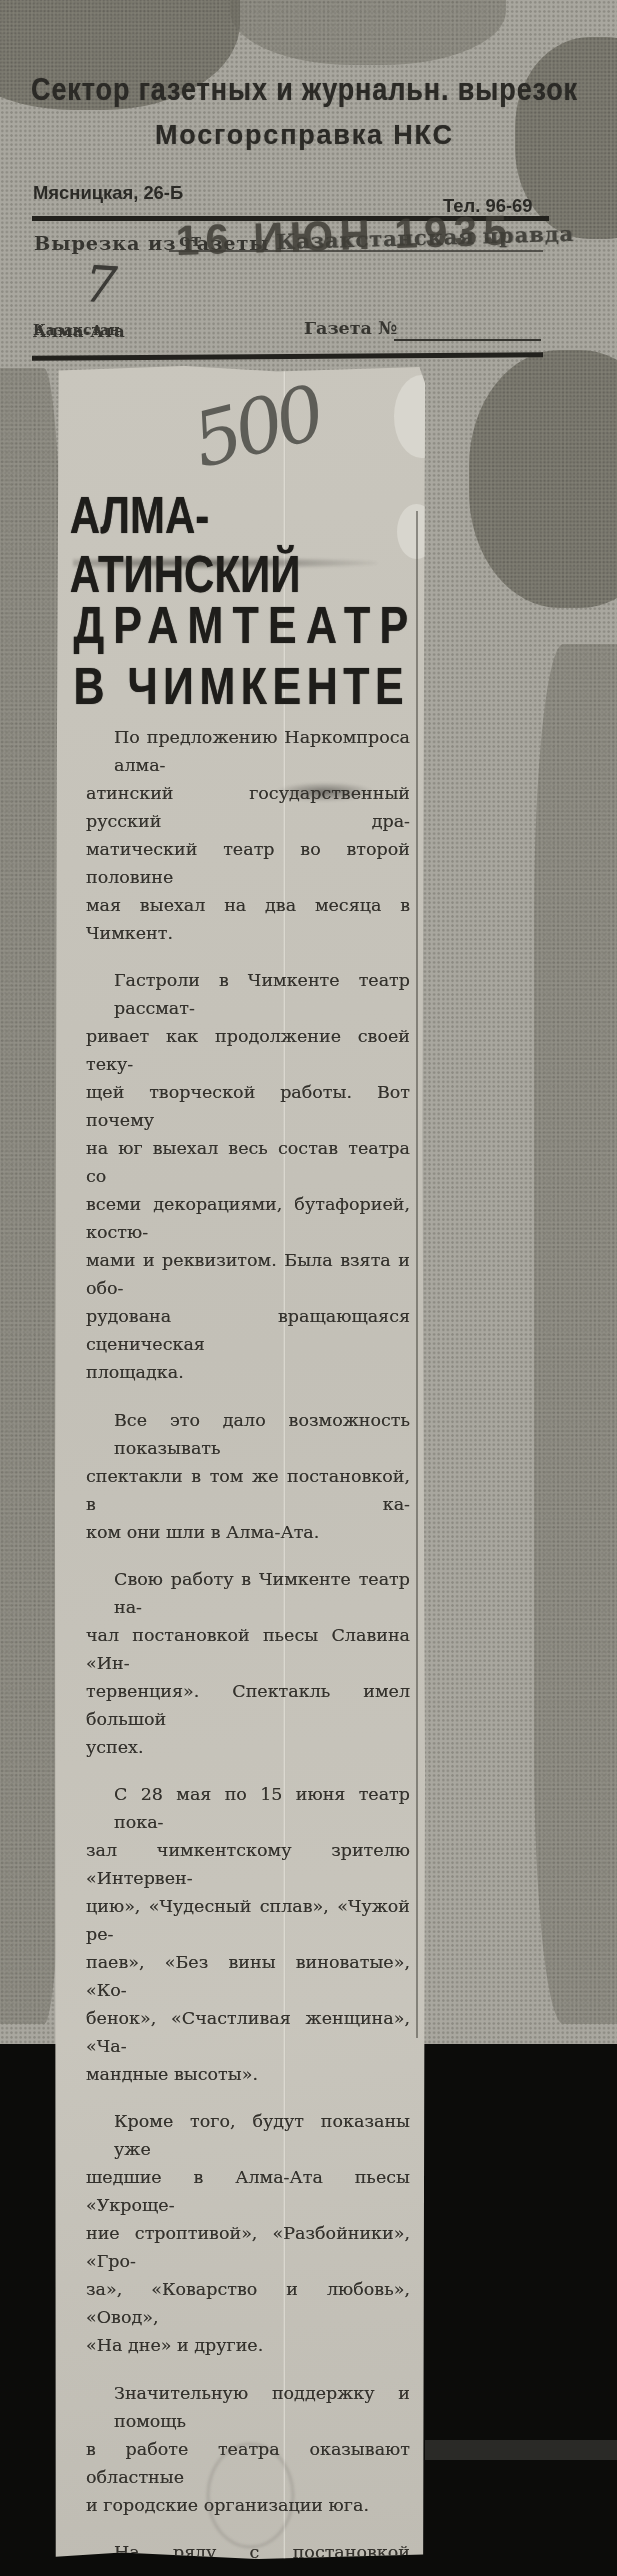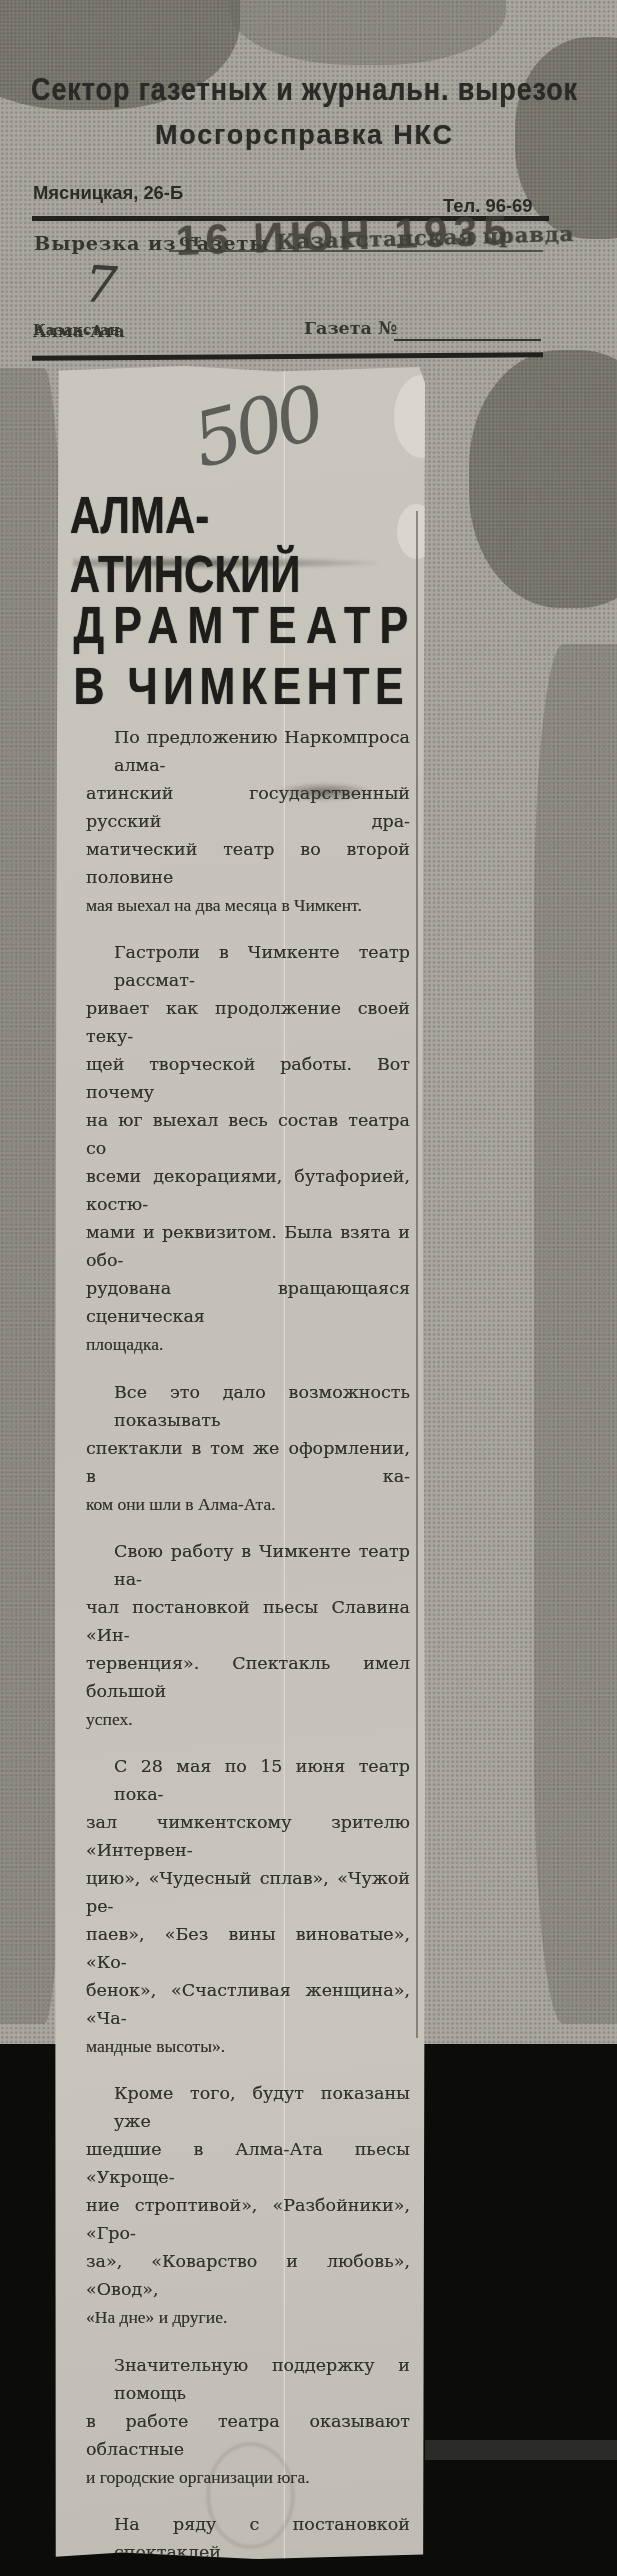--- a/index.html
+++ b/index.html
@@ -71,21 +71,21 @@
       background:radial-gradient(ellipse,rgba(35,33,30,.5),rgba(35,33,30,0) 70%);filter:blur(0.9px);}
   .stamp-ghost{position:absolute;left:152px;top:2077px;width:83px;height:101px;
       border:2.8px solid rgba(70,68,62,.25);border-radius:50%;filter:blur(1.8px);}
 
   .article{position:absolute;left:31px;top:357px;width:324px;color:#33312c;
       font-size:17.5px;line-height:28px;}
   .paragraph{margin:0 0 19.3px 0;}
   .line{text-align:justify;text-align-last:justify;white-space:normal;
       text-shadow:0 0 0.6px rgba(51,49,44,.55);}
   .line.first{padding-left:28px;}
-  .line.last{text-align-last:left;font-family:Liberation Serif, serif;}
+  .line.last{text-align-last:left;}
 </style>
 </head>
 <body>
 
 <div class="page">
 
   <div class="blotch" style="left:-64px;top:-83px;width:304px;height:193px;"></div>
   <div class="blotch light" style="left:230px;top:-55px;width:276px;height:120px;"></div>
   <div class="blotch" style="left:515px;top:37px;width:166px;height:202px;"></div>
   <div class="blotch" style="left:469px;top:350px;width:202px;height:258px;"></div>
@@ -144,21 +144,21 @@
           <div class="line">ривает как продолжение своей теку-</div>
           <div class="line">щей творческой работы. Вот почему</div>
           <div class="line">на юг выехал весь состав театра со</div>
           <div class="line">всеми декорациями, бутафорией, костю-</div>
           <div class="line">мами и реквизитом. Была взята и обо-</div>
           <div class="line">рудована вращающаяся сценическая</div>
           <div class="line last">площадка.</div>
         </div>
         <div class="paragraph">
           <div class="line first">Все это дало возможность показывать</div>
-          <div class="line">спектакли в том же оформлении, в ка-</div>
+          <div class="line">спектакли в том же постановкой, в ка-</div>
           <div class="line last">ком они шли в Алма-Ата.</div>
         </div>
         <div class="paragraph">
           <div class="line first">Свою работу в Чимкенте театр на-</div>
           <div class="line">чал постановкой пьесы Славина «Ин-</div>
           <div class="line">тервенция». Спектакль имел большой</div>
           <div class="line last">успех.</div>
         </div>
         <div class="paragraph">
           <div class="line first">С 28 мая по 15 июня театр пока-</div>

